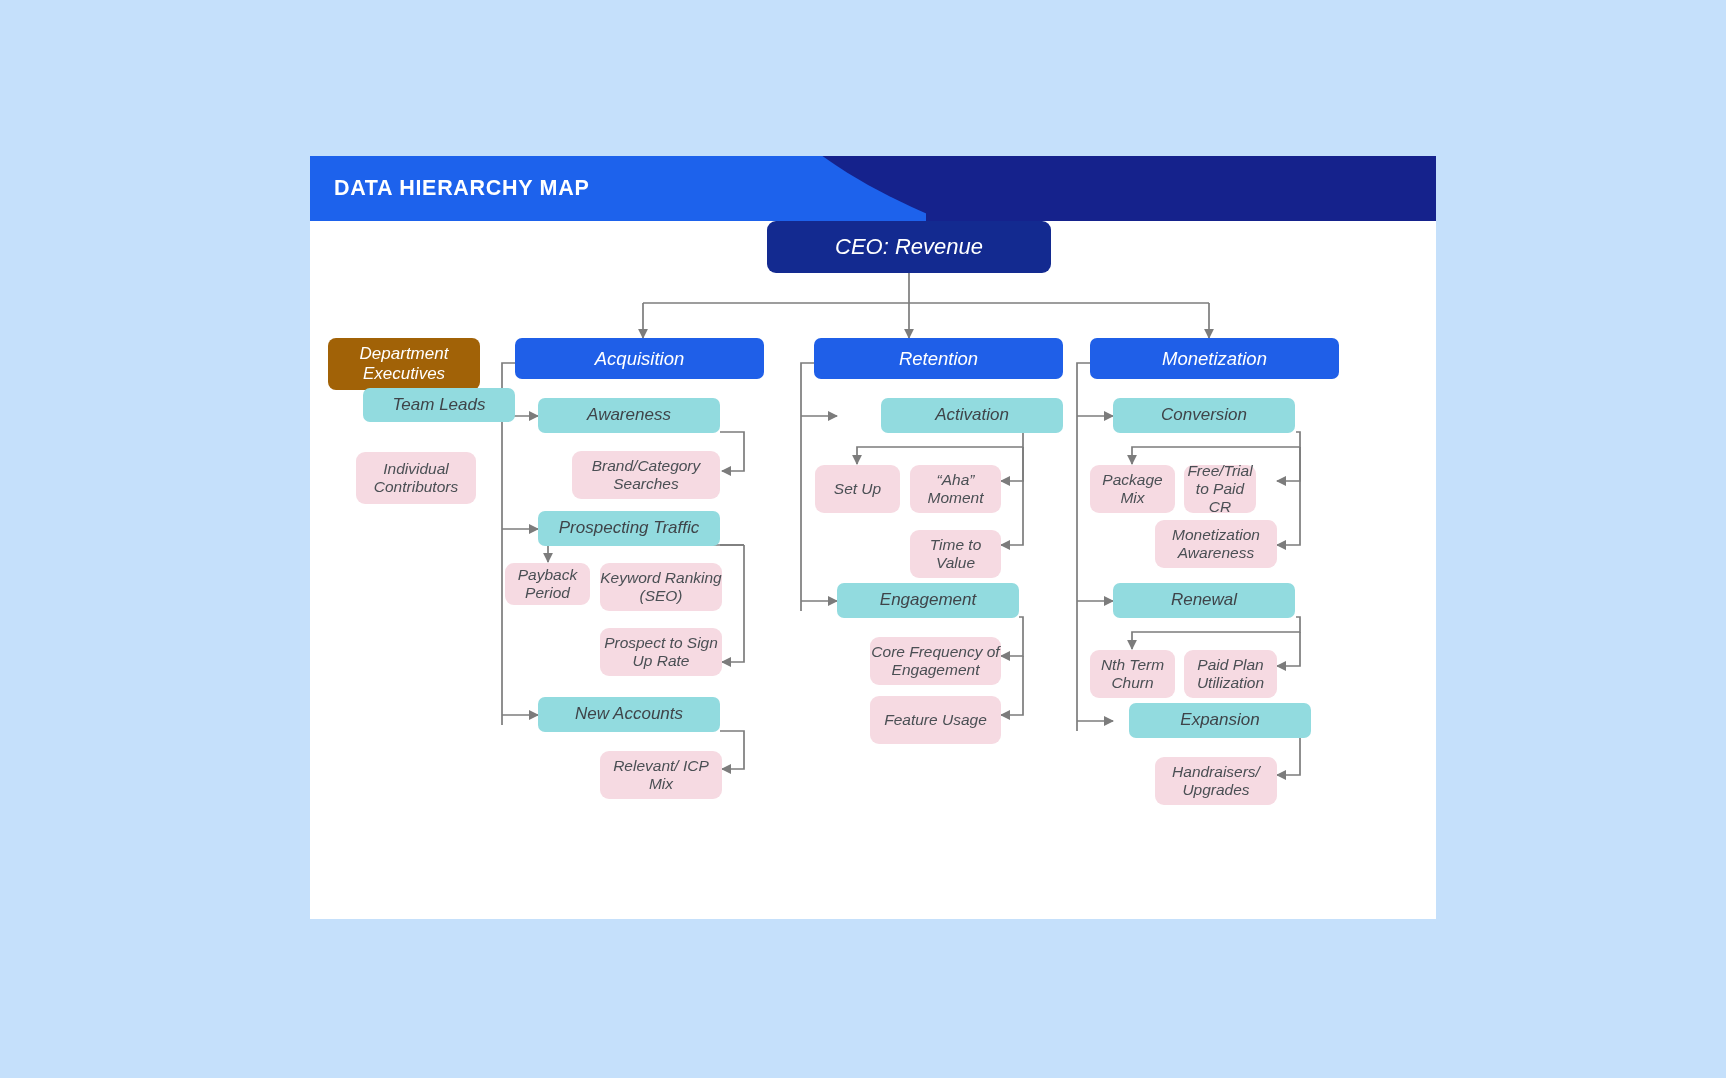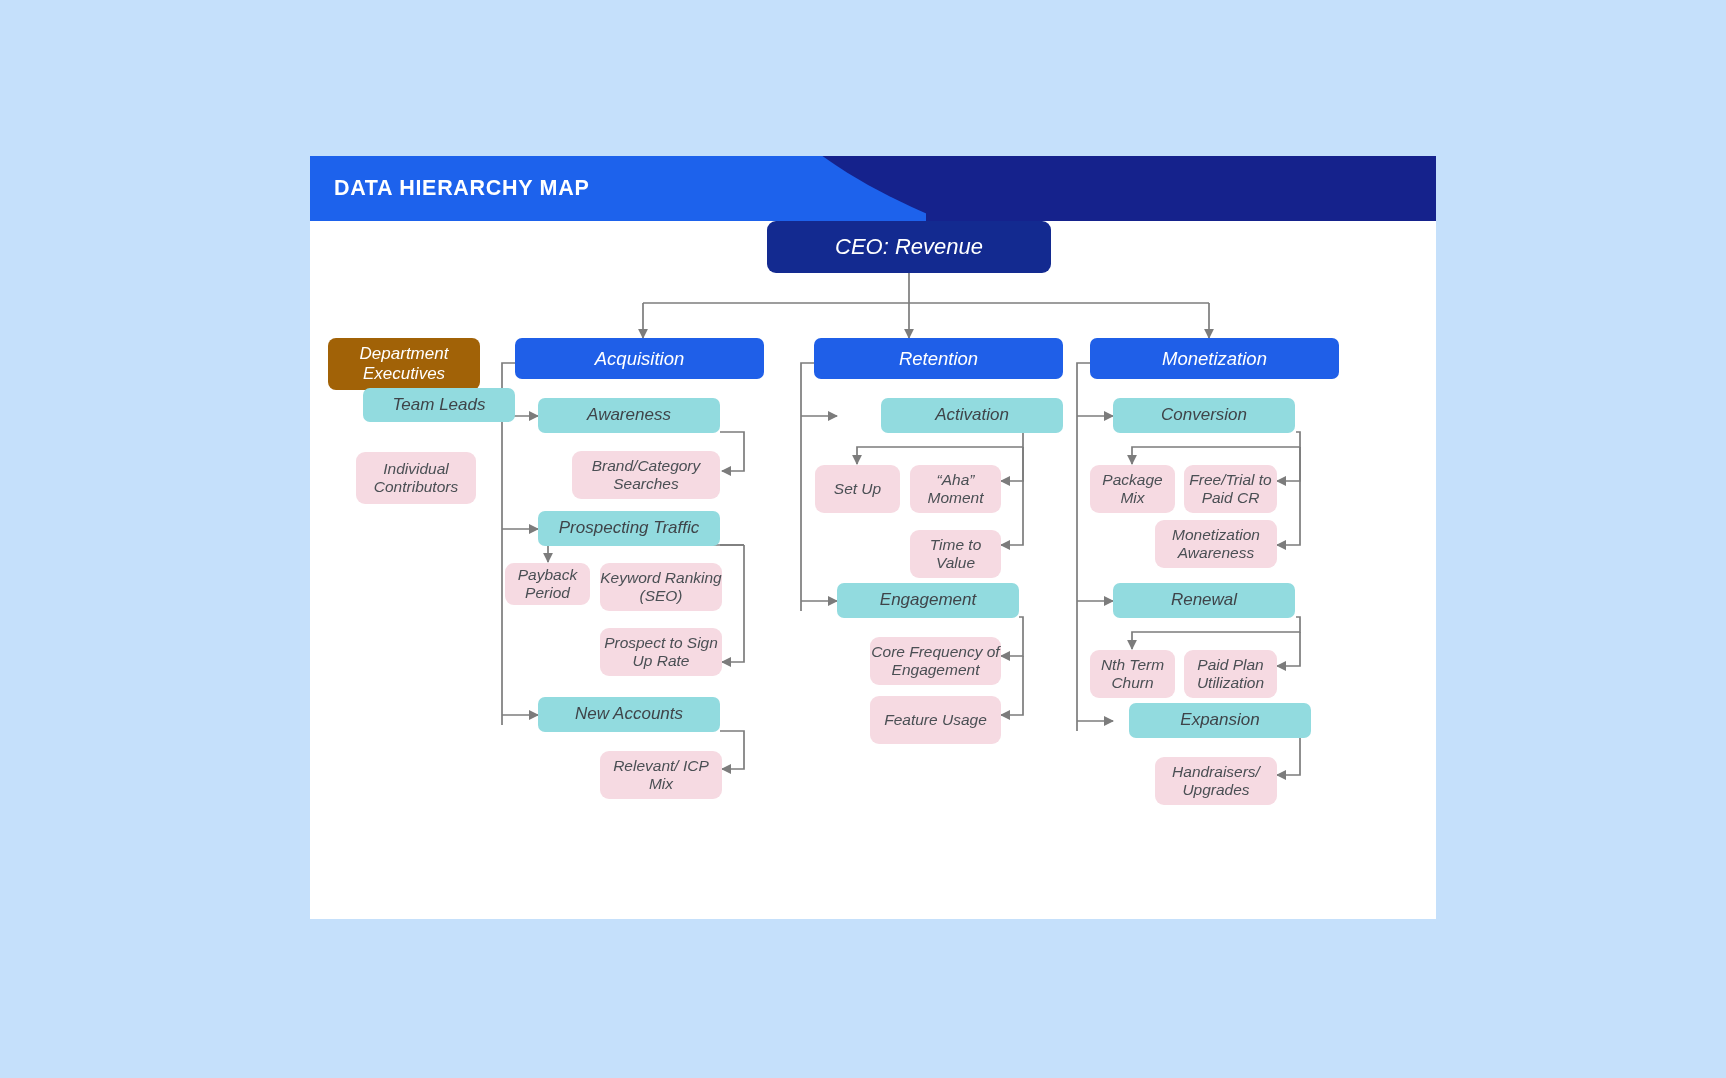--- a/index.html
+++ b/index.html
@@ -195,21 +195,21 @@
     <div class="node n-exec" style="left:780px;top:182px;width:249px;height:41px;">
       <span>Monetization</span>
     </div>
 
     <div class="node n-lead" style="left:803px;top:242px;width:182px;height:35px;">
       <span>Conversion</span>
     </div>
     <div class="node n-ic" style="left:780px;top:309px;width:85px;height:48px;">
       <span>Package Mix</span>
     </div>
-    <div class="node n-ic" style="left:874px;top:309px;width:93px;height:48px;">
+    <div class="node n-ic" style="left:874px;top:309px;width:72px;height:48px;">
       <span>Free/Trial to Paid CR</span>
     </div>
     <div class="node n-ic" style="left:845px;top:364px;width:122px;height:48px;">
       <span>Monetization Awareness</span>
     </div>
 
     <div class="node n-lead" style="left:803px;top:427px;width:182px;height:35px;">
       <span>Renewal</span>
     </div>
     <div class="node n-ic" style="left:780px;top:494px;width:85px;height:48px;">

